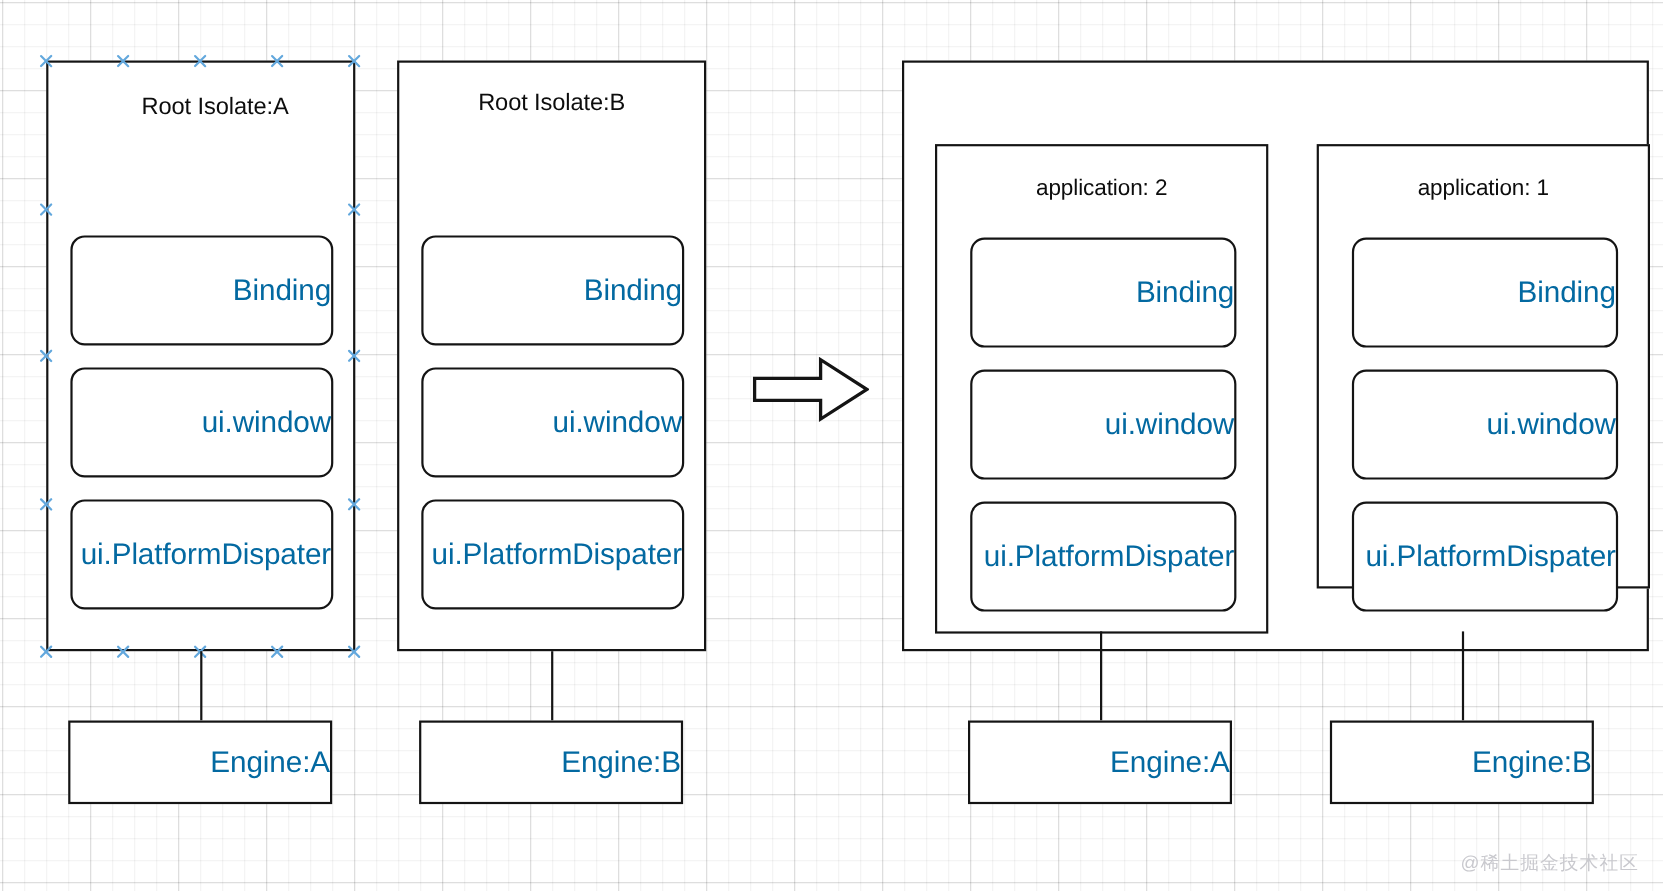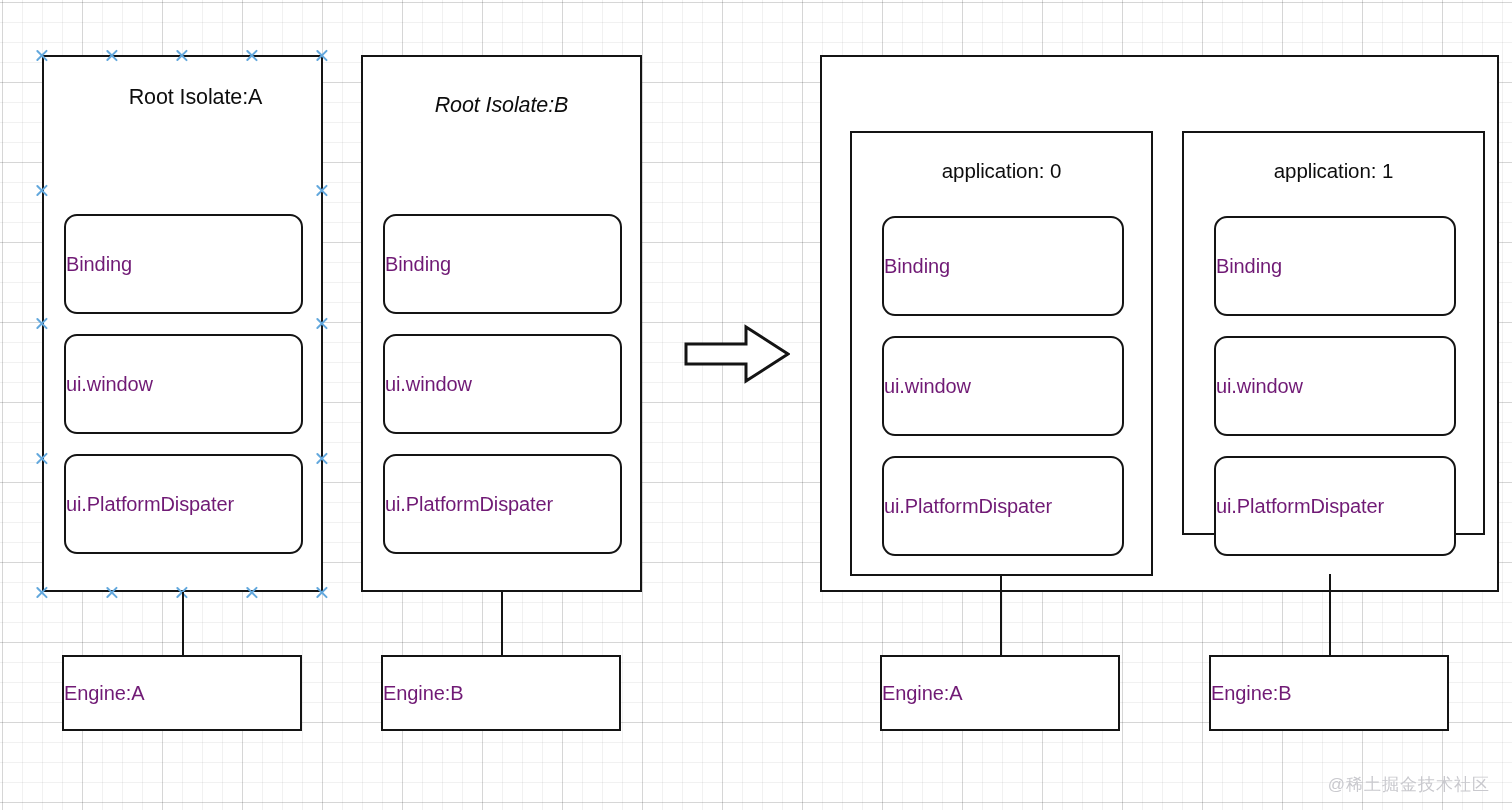--- a/index.html
+++ b/index.html
@@ -56,24 +56,24 @@
     color: #0d0d0d;
     white-space: nowrap;
   }
 
   .centered-label {
     position: absolute;
     left: 0;
     right: 0;
     top: 50%;
     transform: translateY(-50%);
-    text-align: left;
-    font-size: 20px;
+    text-align: right;
+    font-size: 27px;
     letter-spacing: -0.1px;
-    color: #701a75;
+    color: #0369a1;
     white-space: nowrap;
   }
 
   .connector {
     position: absolute;
     width: 0;
     border-left: 2.5px solid #141414;
   }
 
   
@@ -160,21 +160,21 @@
   <div class="handle" style="left:252px; top:592px;"></div>
   <div class="handle" style="left:322px; top:592px;"></div>
 
   <div class="connector" style="left:182px; top:592px; height:63px;"></div>
 
   <div class="box" style="left:62px; top:655px; width:240px; height:76px;">
     <div class="centered-label">Engine:A</div>
   </div>
 
   <div class="box" id="isolate-b" style="left:361px; top:55px; width:281px; height:537px;">
-    <div class="label-top" style="top:36px;font-style:italic;">Root Isolate:B</div>
+    <div class="label-top" style="top:24px;">Root Isolate:B</div>
 
     <div class="box rounded" style="left:20px; top:157px; width:239px; height:100px;">
       <div class="centered-label">Binding</div>
     </div>
 
     <div class="box rounded" style="left:20px; top:277px; width:239px; height:100px;">
       <div class="centered-label">ui.window</div>
     </div>
 
     <div class="box rounded" style="left:20px; top:397px; width:239px; height:100px;">
@@ -190,36 +190,36 @@
 
   <div id="flow-arrow">
     <svg width="106" height="60" viewBox="0 0 106 60" xmlns="http://www.w3.org/2000/svg">
       <polygon points="2,20 62,20 62,3 104,30 62,57 62,40 2,40" fill="#ffffff" stroke="#141414" stroke-width="3" stroke-linejoin="miter"></polygon>
     </svg>
   </div>
 
   <div class="box" id="shared-root-isolate" style="left:820px; top:55px; width:679px; height:537px;">
 
     <div class="box thin" style="left:28px; top:74px; width:303px; height:445px;">
-      <div class="label-top" style="top:26px; font-size:20.5px;">application: 0</div>
+      <div class="label-top" style="top:26px; font-size:20.5px;">application: 2</div>
 
       <div class="box rounded" style="left:30px; top:83px; width:242px; height:100px;">
         <div class="centered-label">Binding</div>
       </div>
 
       <div class="box rounded" style="left:30px; top:203px; width:242px; height:100px;">
         <div class="centered-label">ui.window</div>
       </div>
 
       <div class="box rounded" style="left:30px; top:323px; width:242px; height:100px;">
         <div class="centered-label">ui.PlatformDispater</div>
       </div>
     </div>
 
-    <div class="box thin" style="left:360px; top:74px; width:303px; height:404px;">
+    <div class="box thin" style="left:375px; top:74px; width:303px; height:404px;">
       <div class="label-top" style="top:26px; font-size:20.5px;">application: 1</div>
 
       <div class="box rounded" style="left:30px; top:83px; width:242px; height:100px;">
         <div class="centered-label">Binding</div>
       </div>
 
       <div class="box rounded" style="left:30px; top:203px; width:242px; height:100px;">
         <div class="centered-label">ui.window</div>
       </div>
 

